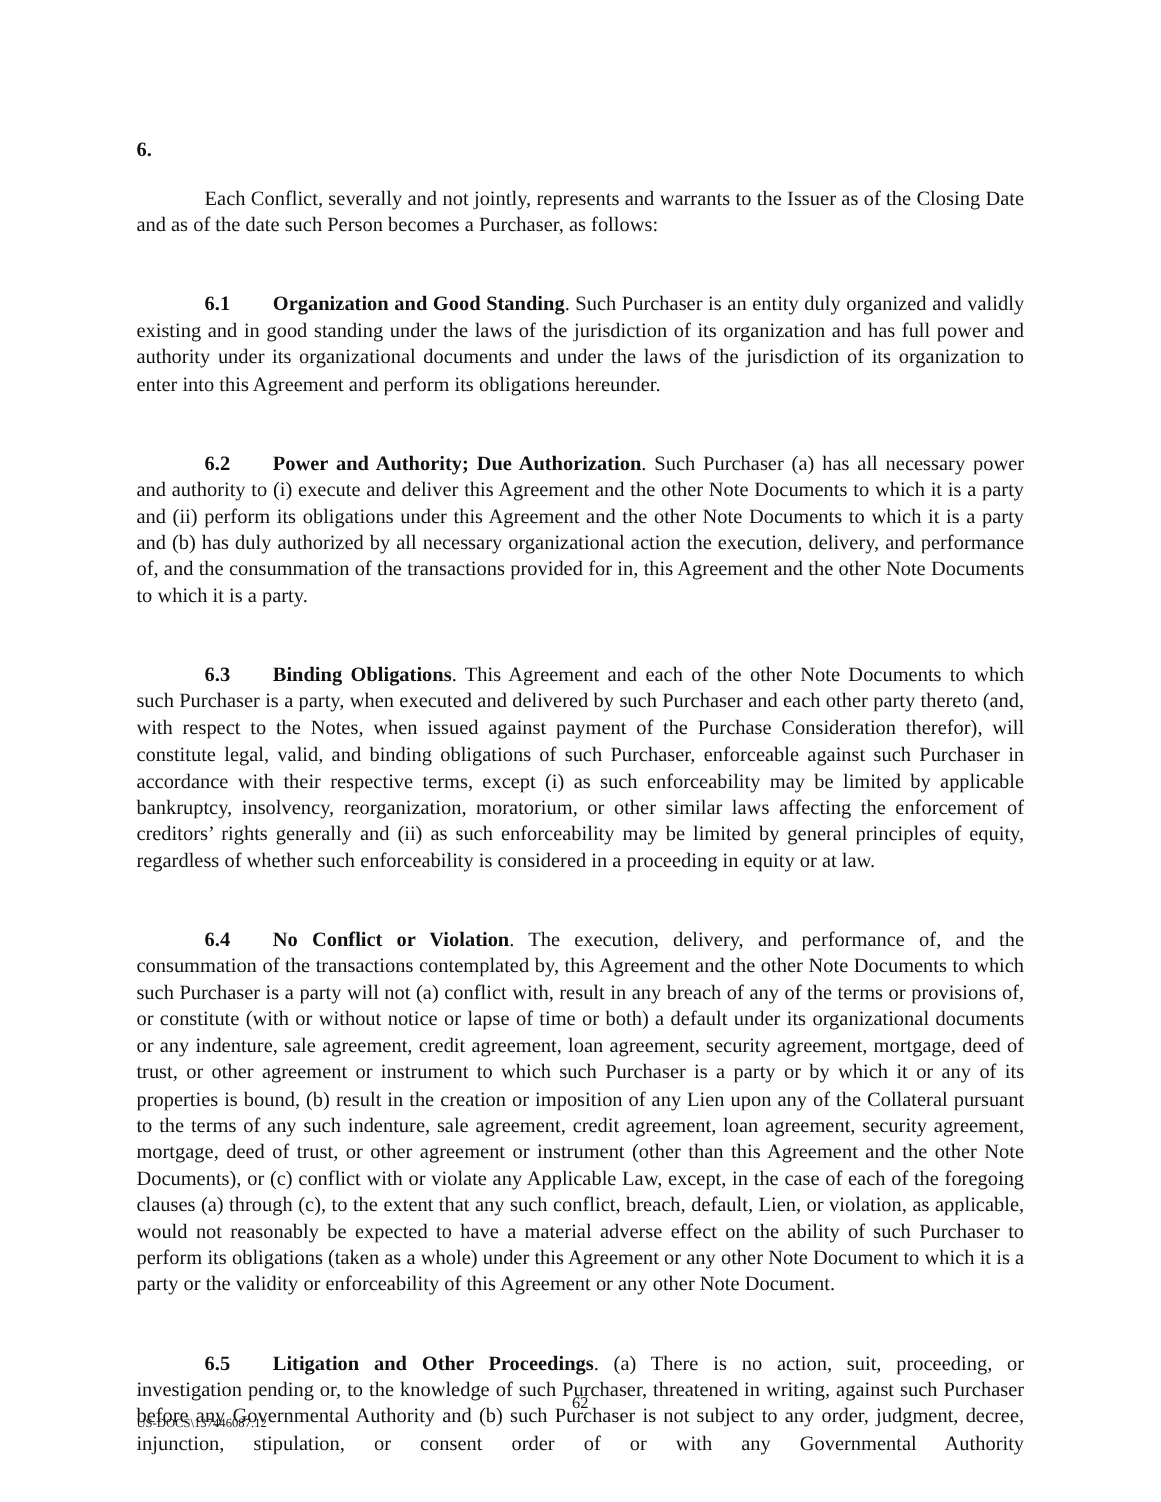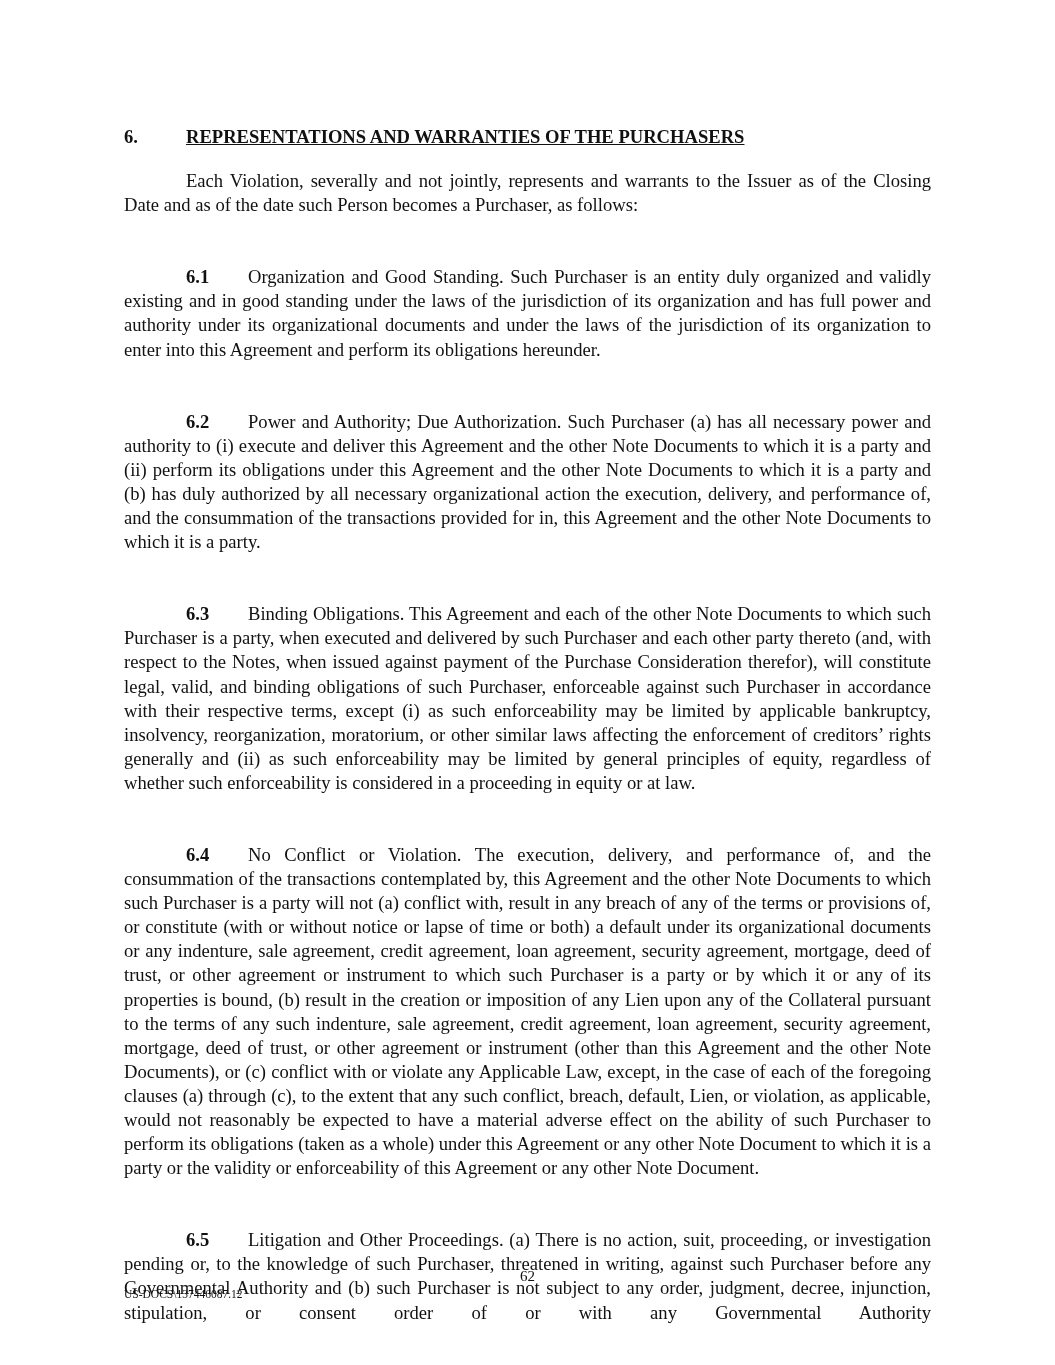--- a/index.html
+++ b/index.html
@@ -4,35 +4,34 @@
 <style>
   html, body { margin: 0; padding: 0; background: #ffffff; }
   body { width: 1055px; height: 1365px; position: relative; overflow: hidden;
          font-family: "Liberation Serif", "DejaVu Serif", serif; color: #111; }
   .page { position: absolute; left: 124px; top: 125px; width: 807px; font-size: 18.6px; line-height: 24.1px; }
   .heading { font-weight: bold; margin: 0 0 20px 0; display: flex; }
   .heading .num { width: 62px; }
   .heading .title { text-decoration: underline; }
   p { margin: 0 0 20px 0; text-align: justify; text-indent: 62px; }
   .secnum { font-weight: bold; display: inline-block; width: 62px; text-indent: 0; margin-top: 28px; }
-  .sectitle { font-weight: normal; }
+  .sectitle { font-weight: bold; }
   .u { }
   .pagenum { position: absolute; top: 1268px; left: 0; width: 1055px; text-align: center; font-size: 15px; }
   .docid { position: absolute; left: 124px; top: 1288px; font-size: 11.5px; }
 </style>
 </head>
 <body>
 
 <div class="page">
   <div class="heading">
     <span class="num">6.</span>
-    <span class="title">REPRESENTATIONS AND WARRANTIES OF THE PURCHASERS</span>
   </div>
 
-  <p>Each Violation, severally and not jointly, represents and warrants to the Issuer as of the Closing Date and as of the date such Person becomes a Purchaser, as follows:</p>
+  <p>Each Conflict, severally and not jointly, represents and warrants to the Issuer as of the Closing Date and as of the date such Person becomes a Purchaser, as follows:</p>
 
   <p><span class="secnum">6.1</span><span class="sectitle">Organization and Good Standing</span><span>. Such Purchaser is an entity duly organized and validly existing and in good standing under the laws of the jurisdiction of its organization and has full power and authority under its organizational documents and under the laws of the jurisdiction of its organization to enter into this Agreement and perform its obligations hereunder.</span></p>
 
   <p><span class="secnum">6.2</span><span class="sectitle">Power and Authority; Due Authorization</span><span>. Such Purchaser (a) has all necessary power and authority to (i) execute and deliver this Agreement and the other Note Documents to which it is a party and (ii) perform its obligations under this Agreement and the other Note Documents to which it is a party and (b) has duly authorized by all necessary organizational action the execution, delivery, and performance of, and the consummation of the transactions provided for in, this Agreement and the other Note Documents to which it is a party.</span></p>
 
   <p><span class="secnum">6.3</span><span class="sectitle">Binding Obligations</span><span>. This Agreement and each of the other Note Documents to which such Purchaser is a party, when executed and delivered by such Purchaser and each other party thereto (and, with respect to the Notes, when issued against payment of the Purchase Consideration therefor), will constitute legal, valid, and binding obligations of such Purchaser, enforceable against such Purchaser in accordance with their respective terms, except (i) as such enforceability may be limited by applicable bankruptcy, insolvency, reorganization, moratorium, or other similar laws affecting the enforcement of creditors’ rights generally and (ii) as such enforceability may be limited by general principles of equity, regardless of whether such enforceability is considered in a proceeding in equity or at law.</span></p>
 
   <p><span class="secnum">6.4</span><span class="sectitle">No Conflict or Violation</span><span>. The execution, delivery, and performance of, and the consummation of the transactions contemplated by, this Agreement and the other Note Documents to which such Purchaser is a party will not (a) conflict with, result in any breach of any of the terms or provisions of, or constitute (with or without notice or lapse of time or both) a default under its organizational documents or any indenture, sale agreement, credit agreement, loan agreement, security agreement, mortgage, deed of trust, or other agreement or instrument to which such Purchaser is a party or by which it or any of its properties is bound, (b) result in the creation or imposition of any Lien upon any of the Collateral pursuant to the terms of any such indenture, sale agreement, credit agreement, loan agreement, security agreement, mortgage, deed of trust, or other agreement or instrument (other than this Agreement and the other Note Documents), or (c) conflict with or violate any Applicable Law, except, in the case of each of the foregoing </span><span class="u">clauses (a)</span><span> through </span><span class="u">(c)</span><span>, to the extent that any such conflict, breach, default, Lien, or violation, as applicable, would not reasonably be expected to have a material adverse effect on the ability of such Purchaser to perform its obligations (taken as a whole) under this Agreement or any other Note Document to which it is a party or the validity or enforceability of this Agreement or any other Note Document.</span></p>
 
   <p style="text-align-last: justify;"><span class="secnum">6.5</span><span class="sectitle">Litigation and Other Proceedings</span><span>. (a) There is no action, suit, proceeding, or investigation pending or, to the knowledge of such Purchaser, threatened in writing, against such Purchaser before any Governmental Authority and (b) such Purchaser is not subject to any order, judgment, decree, injunction, stipulation, or consent order of or with any Governmental Authority</span></p>

